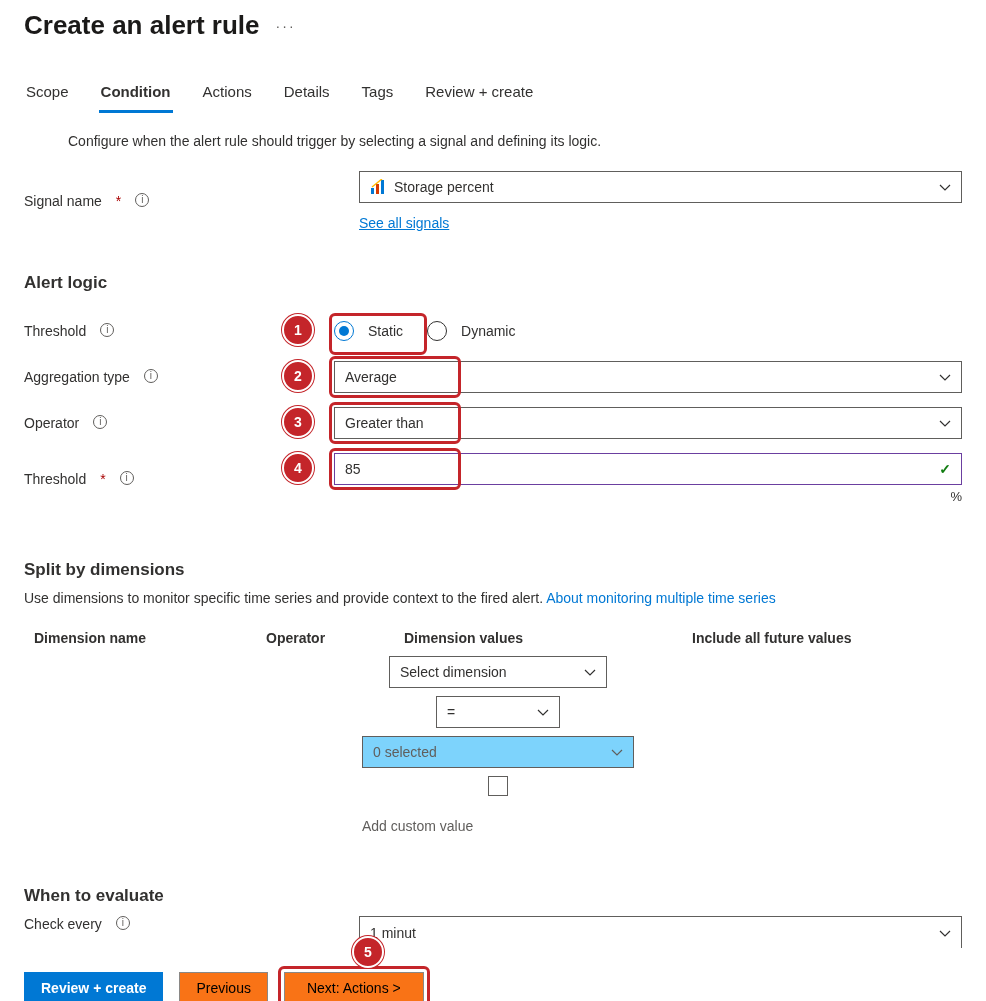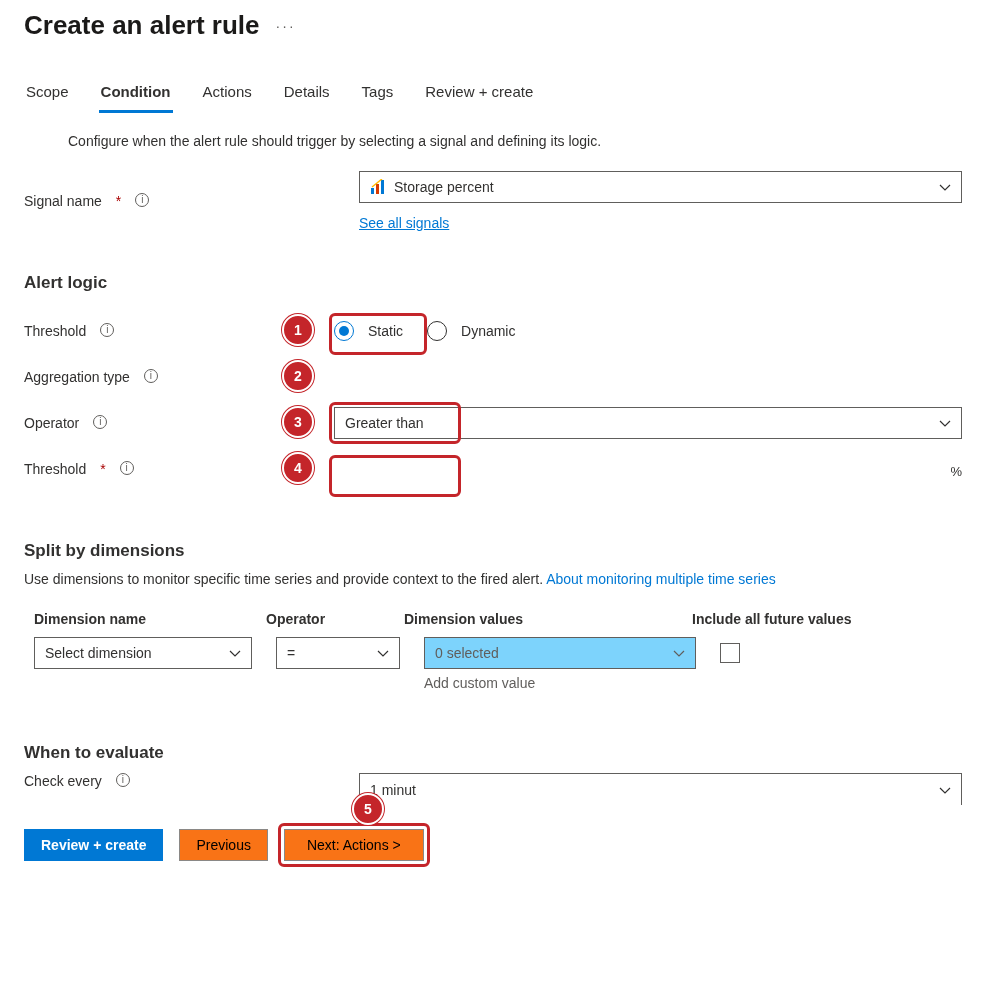--- a/index.html
+++ b/index.html
@@ -105,21 +105,21 @@
   }
   .metric-icon { width:16px; height:16px; display:inline-flex; margin-right:8px; }
   .tight-row { margin-top: 14px; }
   .input-text {
     flex: 1; border: 1px solid #6b3fa0; height: 32px; padding: 0 10px;
     display:flex; align-items:center; justify-content:space-between;
   }
   .checkmark { color: #107c10; font-weight: 700; }
   .unit { text-align: right; margin-top: 4px; font-size: 13px; }
   .dim-head { display:flex; padding: 10px 0 10px 10px; font-weight:600; }
-  .dim-row { display:flex; gap:24px; align-items:center; padding: 0 0 0 10px; }
+  .dim-row { display:flex; gap:8px; align-items:center; padding: 0 0 0 10px; flex-direction: column; }
   .dim-select {
     border:1px solid #605e5c; height:32px; padding:0 10px;
     display:flex; align-items:center; justify-content:space-between; cursor:pointer;
   }
   .checkbox {
     width:20px; height:20px; border:1px solid #605e5c; background:#fff; cursor:pointer;
   }
   .subtext { color:#605e5c; margin-top:6px; }
   .footer {
     position: relative;
@@ -205,20 +205,29 @@
     </div>
   </div>
 </div>
 
 <div class="form-row rel tight-row">
   <div class="form-label">
     <span>Aggregation type</span>
     <span class="info-icon">i</span>
   </div>
   <div class="callout" style="left:258px; top:-1px;">2</div>
+  <div class="rel" style="flex:1; margin-left:60px;">
+    <div class="highlight-box" style="left:-5px; top:-5px; width:132px; height:42px;"></div>
+    <div class="dropdown">
+      <span>Average</span>
+      <span class="chevron"><svg viewBox="0 0 12 12">
+            <path d="M1 3 L6 8 L11 3" stroke="#323130" stroke-width="1.2" fill="none"></path>
+          </svg></span>
+    </div>
+  </div>
 </div>
 
 <div class="form-row rel tight-row">
   <div class="form-label">
     <span>Operator</span>
     <span class="info-icon">i</span>
   </div>
   <div class="callout" style="left:258px; top:-1px;">3</div>
   <div class="rel" style="flex:1; margin-left:60px;">
     <div class="highlight-box" style="left:-5px; top:-5px; width:132px; height:42px;"></div>
@@ -233,20 +242,24 @@
 
 <div class="form-row rel tight-row">
   <div class="form-label">
     <span>Threshold</span>
     <span class="required">*</span>
     <span class="info-icon">i</span>
   </div>
   <div class="callout" style="left:258px; top:-1px;">4</div>
   <div class="rel" style="flex:1; margin-left:60px;">
     <div class="highlight-box" style="left:-5px; top:-5px; width:132px; height:42px;"></div>
+    <div class="input-text">
+      <span>85</span>
+      <span class="checkmark">✓</span>
+    </div>
     <div class="unit">%</div>
   </div>
 </div>
 
 <div class="section-title" style="margin-top:56px;">Split by dimensions</div>
 <div style="margin-top:10px;">
   <span>Use dimensions to monitor specific time series and provide context to the fired alert. </span>
   <span class="link" style="text-decoration:none;">About monitoring multiple time series</span>
 </div>
 

